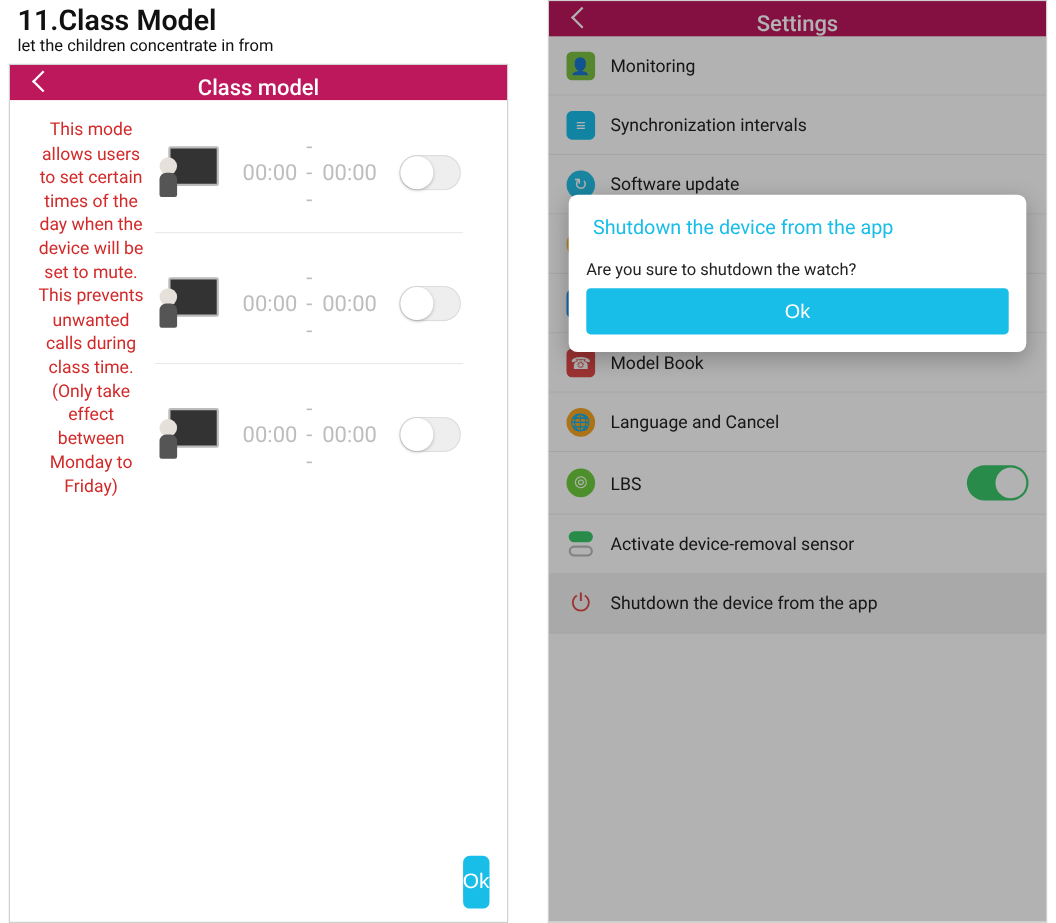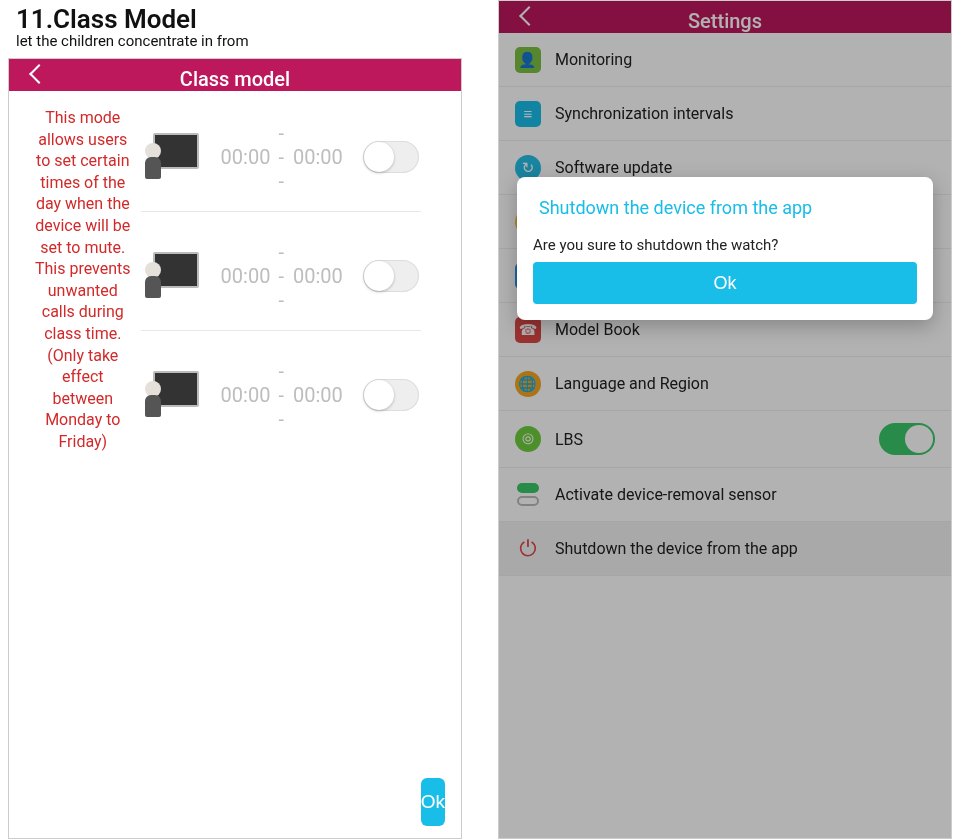--- a/index.html
+++ b/index.html
@@ -312,21 +312,21 @@
       <div class="setting-row">
         <div class="sicon ic-sms">✉</div>
         <span>SMS alerts</span>
       </div>
       <div class="setting-row">
         <div class="sicon ic-phone">☎</div>
         <span>Model Book</span>
       </div>
       <div class="setting-row">
         <div class="sicon ic-lang">🌐</div>
-        <span>Language and Region</span>
+        <span>Language and Cancel</span>
       </div>
       <div class="setting-row">
         <div class="sicon ic-lbs">⦾</div>
         <span>LBS</span>
         <div class="toggle-on">
             <div class="knob"></div>
           </div>
       </div>
       <div class="setting-row">
         <div class="sicon ic-sensor">

